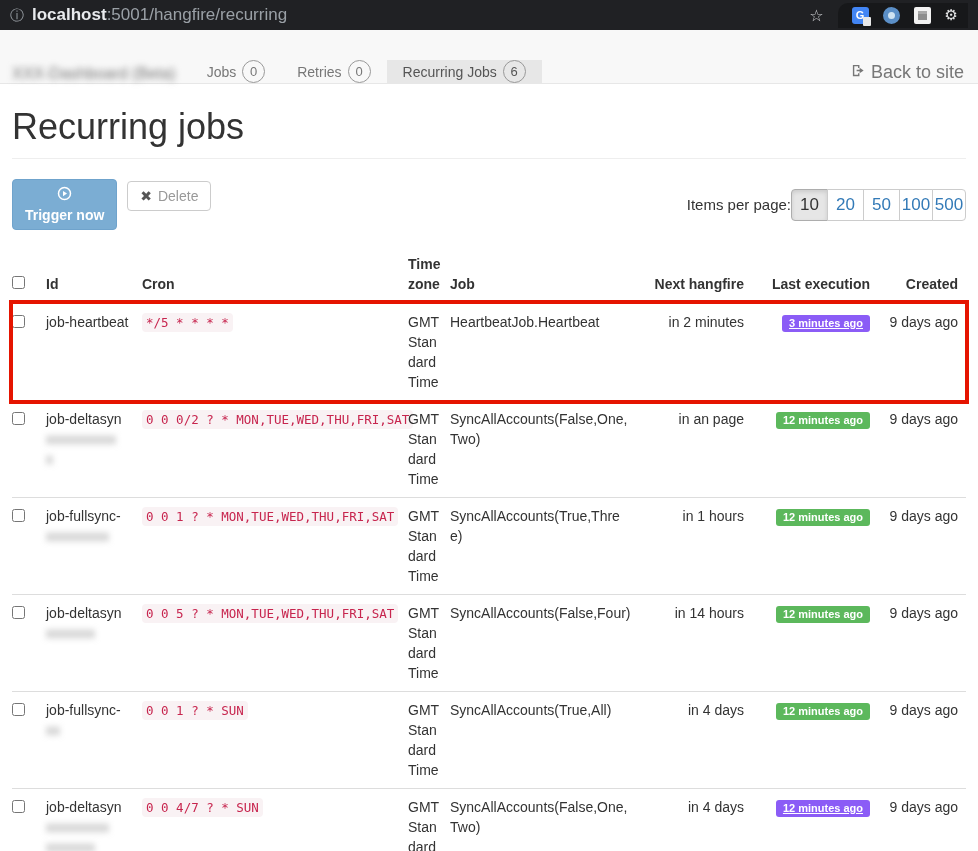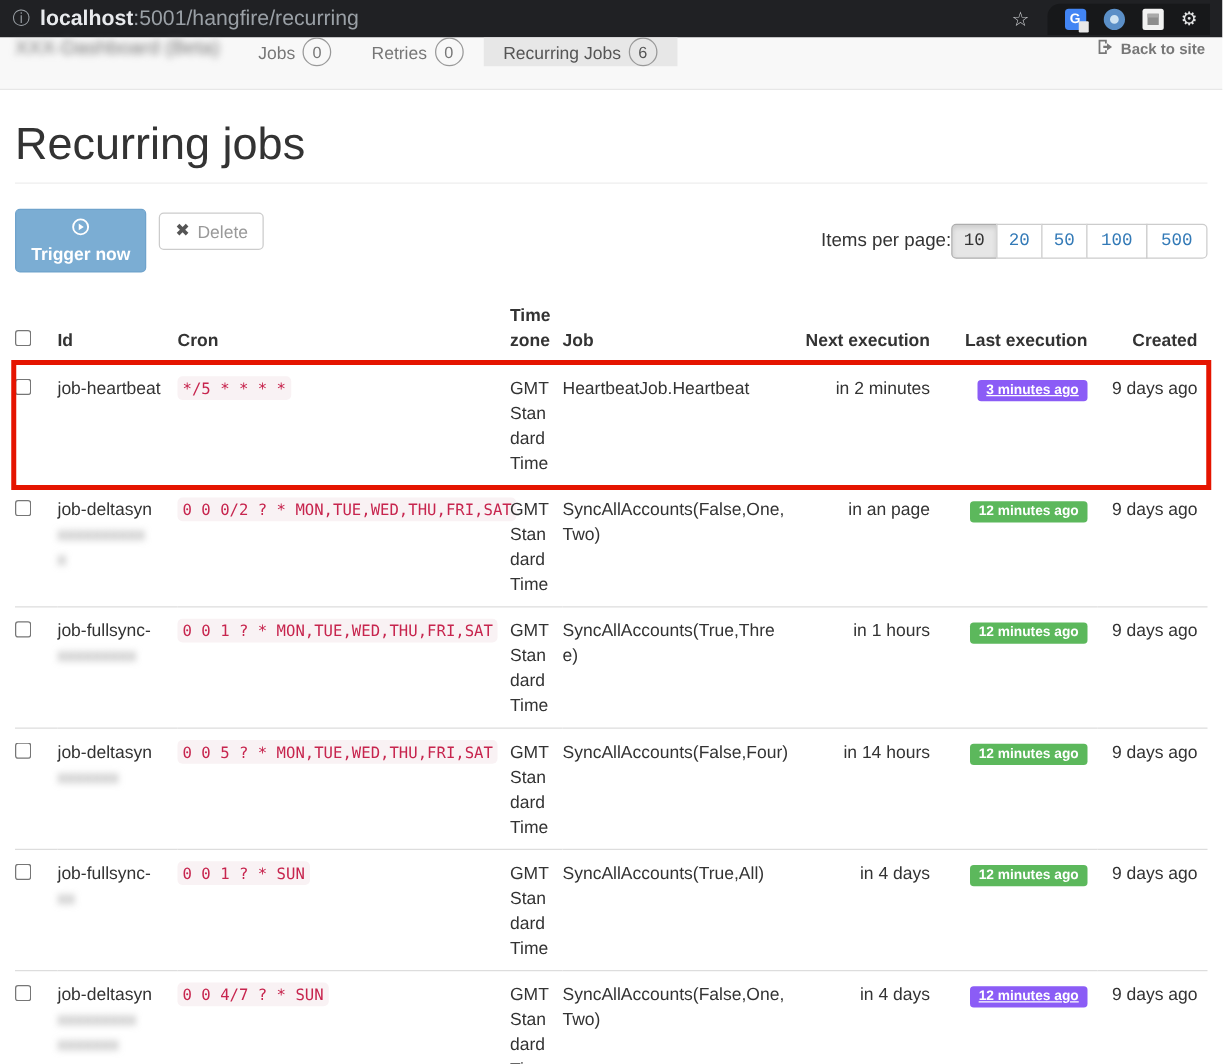--- a/index.html
+++ b/index.html
@@ -22,54 +22,54 @@
   .ext-translate::after { content:""; position:absolute; right:-2px; bottom:-2px;
     width:8px; height:9px; background:#e8e8e8; border-radius:1px; }
   .ext-donut { width:17px; height:17px; border-radius:50%; background:#cfe3f2;
     border:5px solid #5b8fc7; }
   .ext-package { width:17px; height:17px; background:#f2f2f2; border-radius:2px;
     display:flex; align-items:center; justify-content:center; }
   .ext-package .cube { width:9px; height:9px; background:#8d8d8d; border-top:3px solid #a9a9a9; }
   .ext-gear { color:#e5e6e7; font-family:"DejaVu Sans", sans-serif; font-size:15px; line-height:1; }
 
   
-  .navbar { height:42px; background:#f8f8f8; border-bottom:1px solid #e7e7e7;
-    display:flex; align-items:flex-start; }
+  .navbar { height:54px; background:#f8f8f8; border-bottom:1px solid #e7e7e7;
+    display:flex; align-items:flex-end; }
   .brand { display:flex; align-items:center; padding:0 15px 0 12px; }
   .brand-text { color:#777; font-size:16px; filter:blur(3px); user-select:none; white-space:nowrap; }
   .nav-items { display:flex; align-items:stretch; }
   .nav-item { display:flex; align-items:center; gap:6px; padding:0 16px; color:#777;
     font-size:14px; cursor:pointer; white-space:nowrap; }
   .nav-item.active { background:#e7e7e7; color:#555; }
   .count-badge { display:inline-block; min-width:23px; height:23px; line-height:21px;
     text-align:center; border:1px solid #999; border-radius:12px; font-size:13px; padding:0 4px; }
   .nav-right { margin-left:auto; display:flex; align-items:center; padding:0 14px; }
-  .back-link { display:flex; align-items:center; gap:5px; color:#777; font-size:12px; cursor:pointer;font-weight:bold; }
+  .back-link { display:flex; align-items:center; gap:5px; color:#777; font-size:18px; cursor:pointer; }
 
   
   .container { padding:0 12px; }
   h1.page-title { font-size:36px; font-weight:500; color:#333; margin:22px 0 0;
     padding-bottom:10px; border-bottom:1px solid #eee; }
 
   .toolbar { display:flex; align-items:center; justify-content:space-between; margin:20px 0 16px; }
   .btn { display:inline-flex; align-items:center; gap:6px; font-size:14px;
     padding:6px 12px; border-radius:4px; border:1px solid transparent; cursor:pointer; background:#fff; }
   .btn-trigger { background:#7badd3; border-color:#6fa3cc; color:#fff; font-weight:bold;flex-direction:column; }
   .btn-delete { border-color:#ccc; color:#999; margin-left:6px; }
   .btn-delete .x-icon { color:#555; font-family:"DejaVu Sans", sans-serif; font-weight:bold; }
   .play-icon svg { display:block; }
 
   .pager { display:flex; align-items:center; }
   .pager-label { color:#333; font-size:15px; }
   .size-group { display:inline-flex; }
-  .size-btn { font-size:14px; padding:5px 0; width:37px; background:#fff;
-    border:1px solid #ccc; color:#337ab7; cursor:pointer; margin-left:-1px;font-family:Liberation Mono, monospace; }
+  .size-btn { font-size:17px; padding:5px 0; width:37px; background:#fff;
+    border:1px solid #ccc; color:#337ab7; cursor:pointer; margin-left:-1px; }
   .size-btn:first-child { border-radius:4px 0 0 4px; margin-left:0; }
   .size-btn:last-child { border-radius:0 4px 4px 0; }
-  .size-btn.wide { width:49px; }
+  .size-btn.wide { width:34px; }
   .size-btn.active { background:#e6e6e6; border-color:#adadad; color:#333;
     box-shadow:inset 0 2px 4px rgba(0,0,0,.12); }
 
   
   table.jobs { width:954px; border-collapse:collapse; table-layout:fixed; margin-top:4px; }
   th, td { text-align:left; vertical-align:top; padding:8px 8px 8px 0; line-height:20px;
     word-break:break-all; }
   th { vertical-align:bottom; font-weight:bold; border-bottom:2px solid #ddd; color:#333; }
   td { border-top:1px solid #ddd; }
   col.c-check { width:34px; } col.c-id { width:96px; } col.c-cron { width:266px; }
@@ -182,21 +182,21 @@
         <col class="c-last">
         <col class="c-created">
     </colgroup>
     <thead>
       <tr>
         <th><input type="checkbox" class="head-check" style=""></th>
         <th>Id</th>
         <th>Cron</th>
         <th>Time zone</th>
         <th>Job</th>
-        <th class="r">Next execution</th>
+        <th class="r">Next hangfire</th>
         <th class="r">Last execution</th>
         <th class="r">Created</th>
       </tr>
     </thead>
     <tbody>
   <tr class="highlighted">
     <td><input type="checkbox" class="row-check" style=""></td>
     <td><span>job-heartbeat</span></td>
     <td><span class="cron-code">*/5 * * * *</span></td>
     <td>GMT Standard Time</td>

